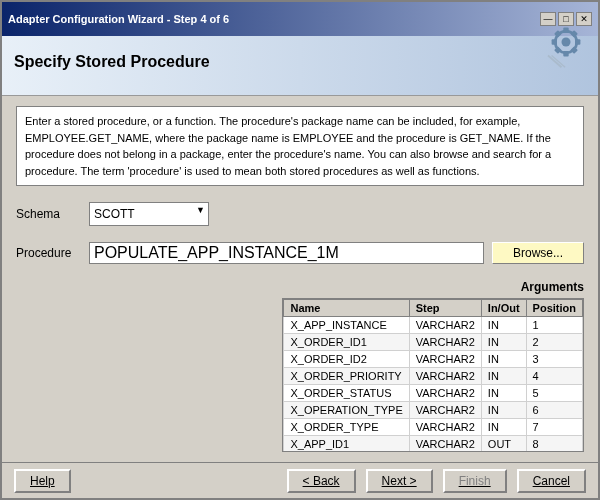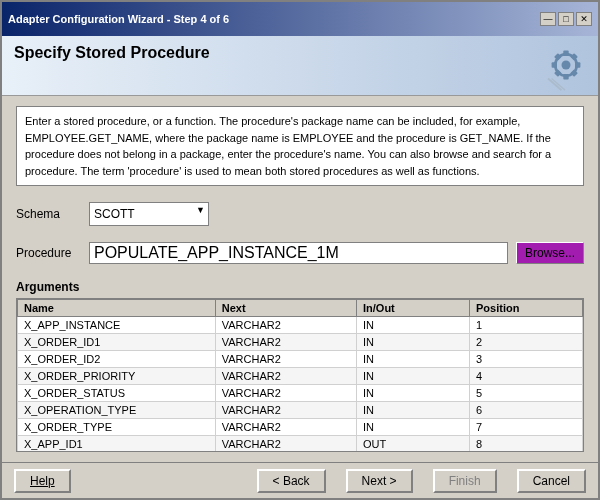--- a/index.html
+++ b/index.html
@@ -51,24 +51,24 @@
       font-size: 9px;
       display: flex;
       align-items: center;
       justify-content: center;
       cursor: pointer;
       color: #000;
     }
 
     .header-area {
       background: linear-gradient(to right, #e8f0f8, #b0c4de);
-      padding: 8px 12px;
+      padding: 24px 12px;
       display: flex;
       justify-content: space-between;
-      align-items: flex-start;
+      align-items: flex-end;
       height: 60px;
       flex-shrink: 0;
       border-bottom: 1px solid #999;
     }
 
     .header-title {
       font-size: 16px;
       font-weight: bold;
       color: #000;
     }
@@ -147,36 +147,37 @@
     .procedure-input {
       flex: 1;
       padding: 1px 4px;
       border: 1px solid #808080;
       background: white;
       font-size: 16px;
       height: 22px;
     }
 
     .browse-btn {
-      padding: 2px 8px;
-      background: #a21caf;
+      padding: 2px 20px;
+      background: #fef9c3;
       border: 1px solid #808080;
       border-top-color: #fff;
       border-left-color: #fff;
       font-size: 12px;
       cursor: pointer;
       height: 22px;
       white-space: nowrap;
     }
 
     .arguments-section {
       flex: 1;
       display: flex;
       flex-direction: column;
       overflow: hidden;
+      align-items: flex-end;
     }
 
     .arguments-label {
       font-size: 12px;
       font-weight: bold;
       margin-bottom: 4px;
     }
 
     .table-container {
       flex: 1;
@@ -228,22 +229,23 @@
       flex-shrink: 0;
     }
 
     .footer-left {
       display: flex;
       align-items: center;
     }
 
     .footer-right {
       display: flex;
-      gap: 20px;
-      align-items: center;
+      gap: 10px;
+      align-items: center;
+      text-decoration: underline;
     }
 
     .footer-btn {
       padding: 3px 14px;
       background: #d4d0c8;
       border: 2px solid;
       border-top-color: #fff;
       border-left-color: #fff;
       border-bottom-color: #808080;
       border-right-color: #808080;
@@ -332,21 +334,21 @@
       <button class="browse-btn">Browse...</button>
     </div>
 
     <div class="arguments-section">
       <div class="arguments-label">Arguments</div>
       <div class="table-container">
         <table>
           <thead>
             <tr>
               <th class="col-name">Name</th>
-              <th class="col-type">Next</th>
+              <th class="col-type">Step</th>
               <th class="col-inout">In/Out</th>
               <th class="col-pos">Position</th>
             </tr>
           </thead>
           <tbody id="args-tbody">
           <tr>
                 <td>X_APP_INSTANCE</td>
                 <td>VARCHAR2</td>
                 <td>IN</td>
                 <td>1</td>

